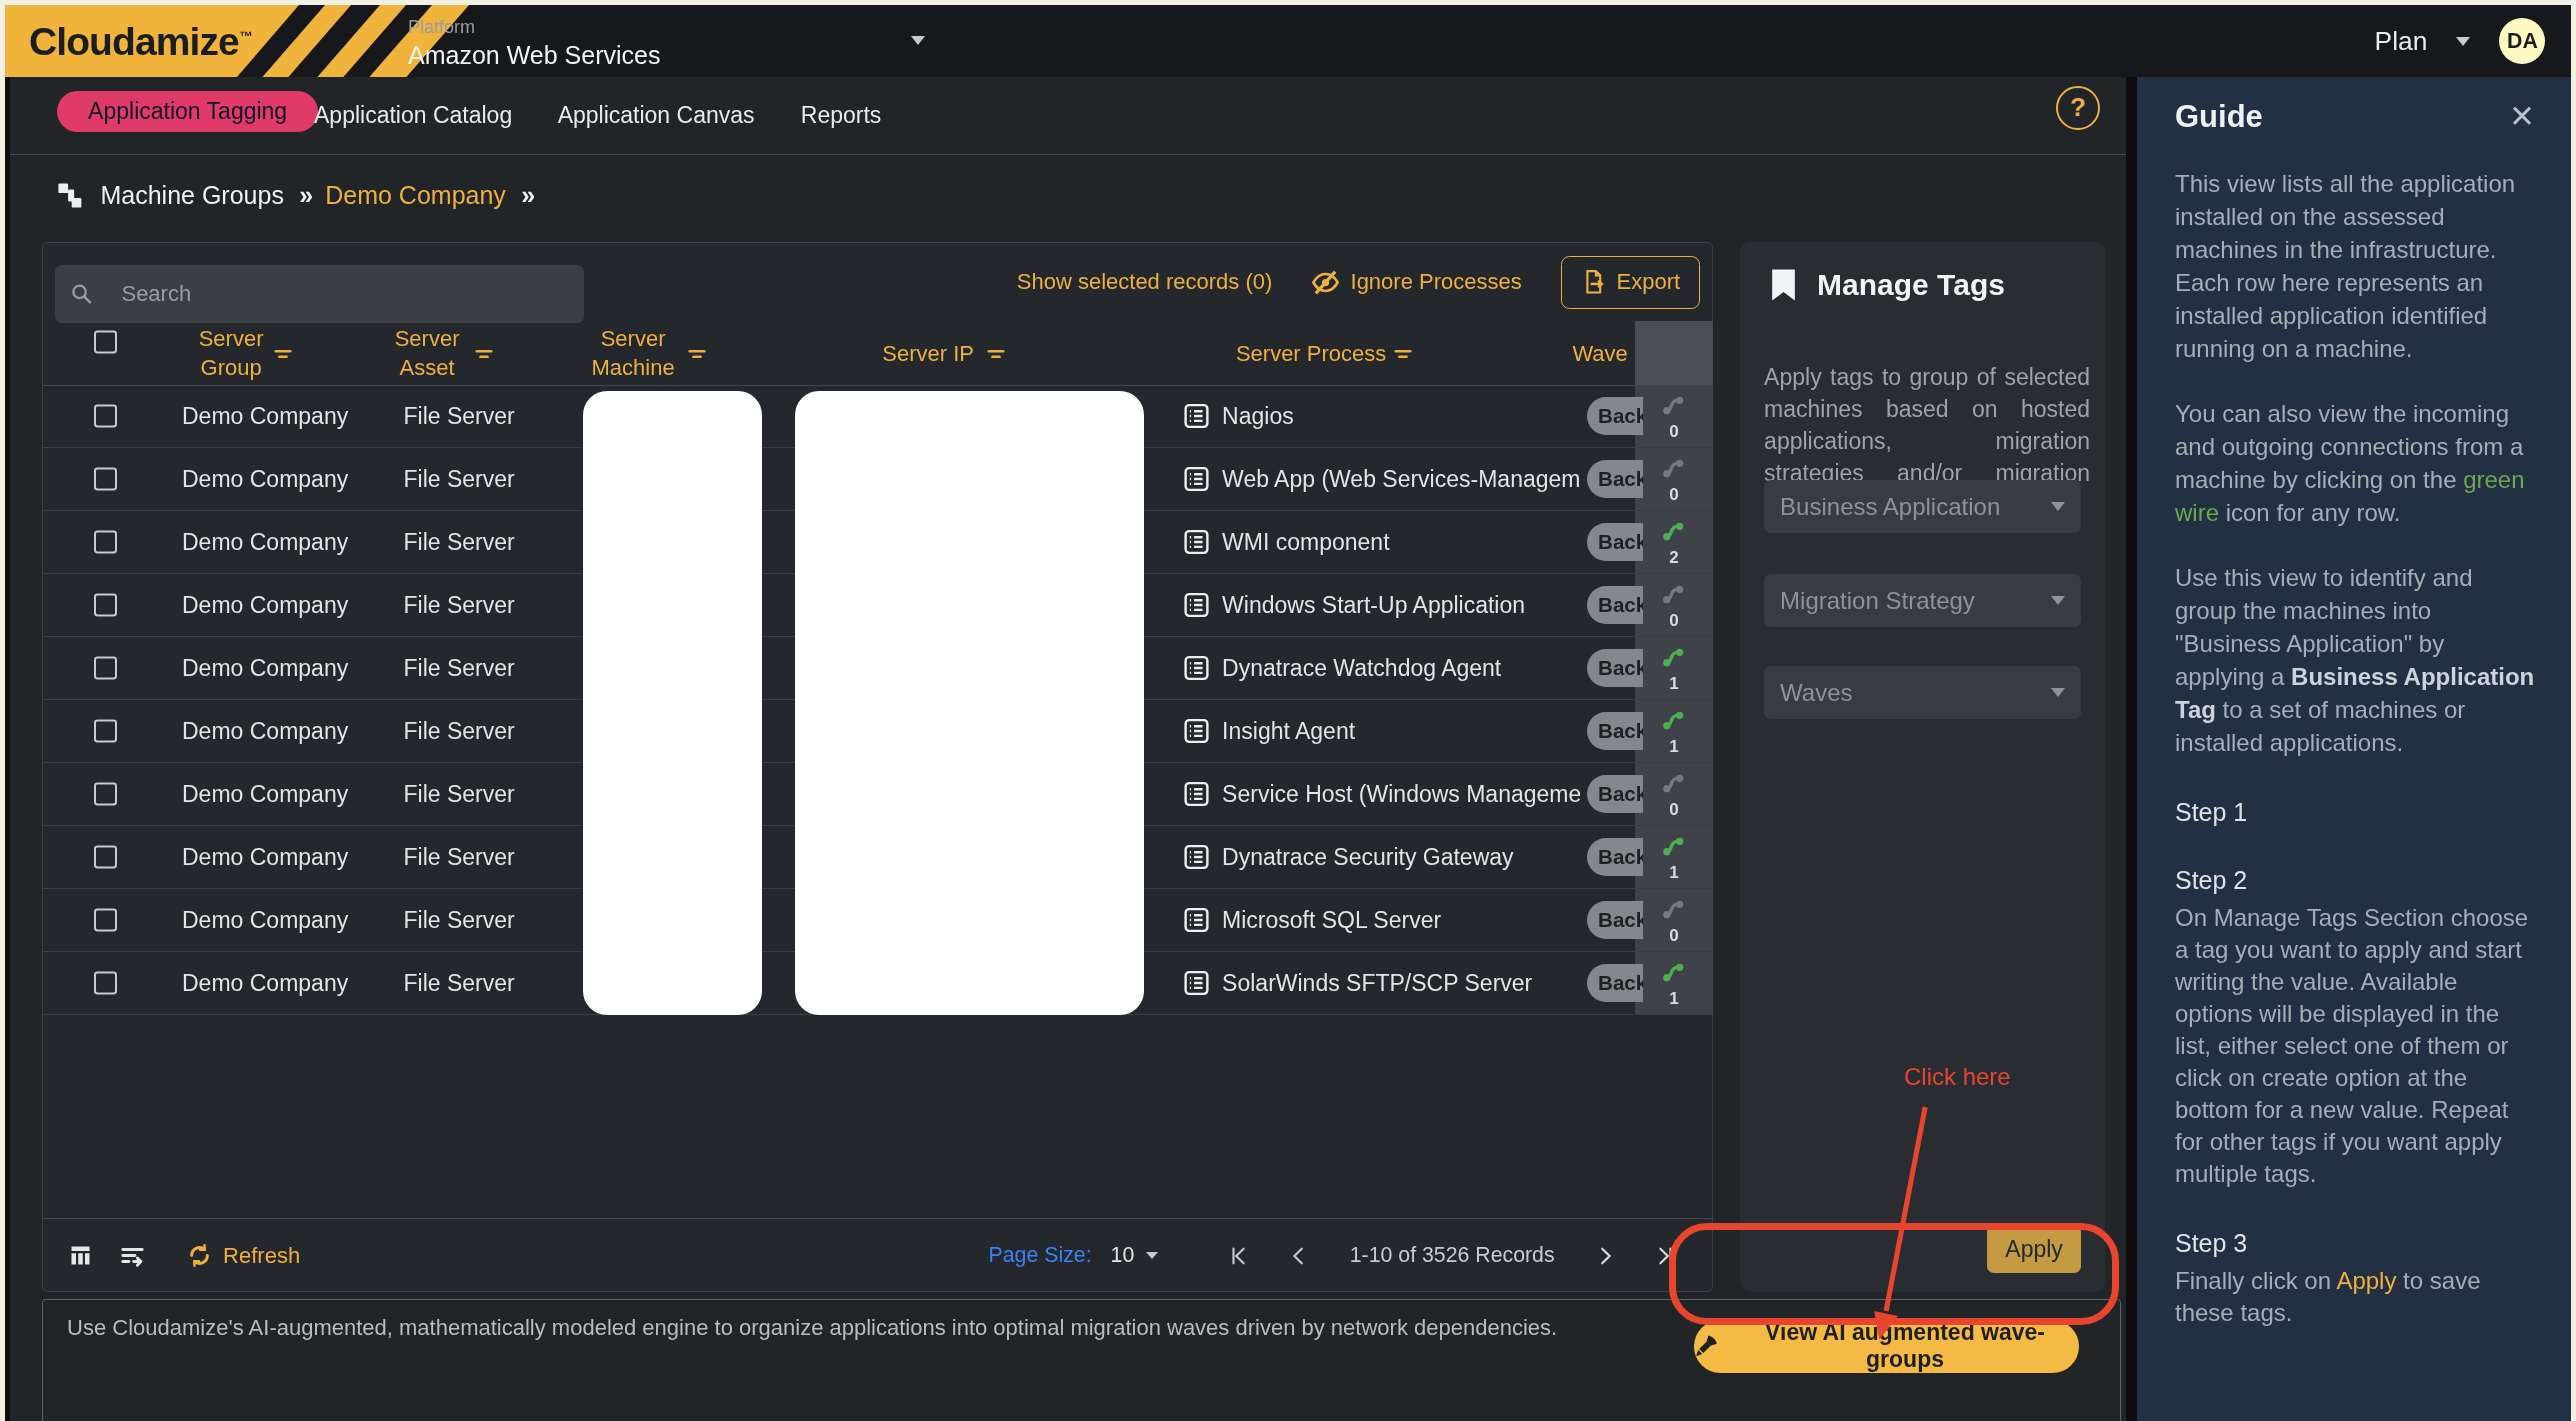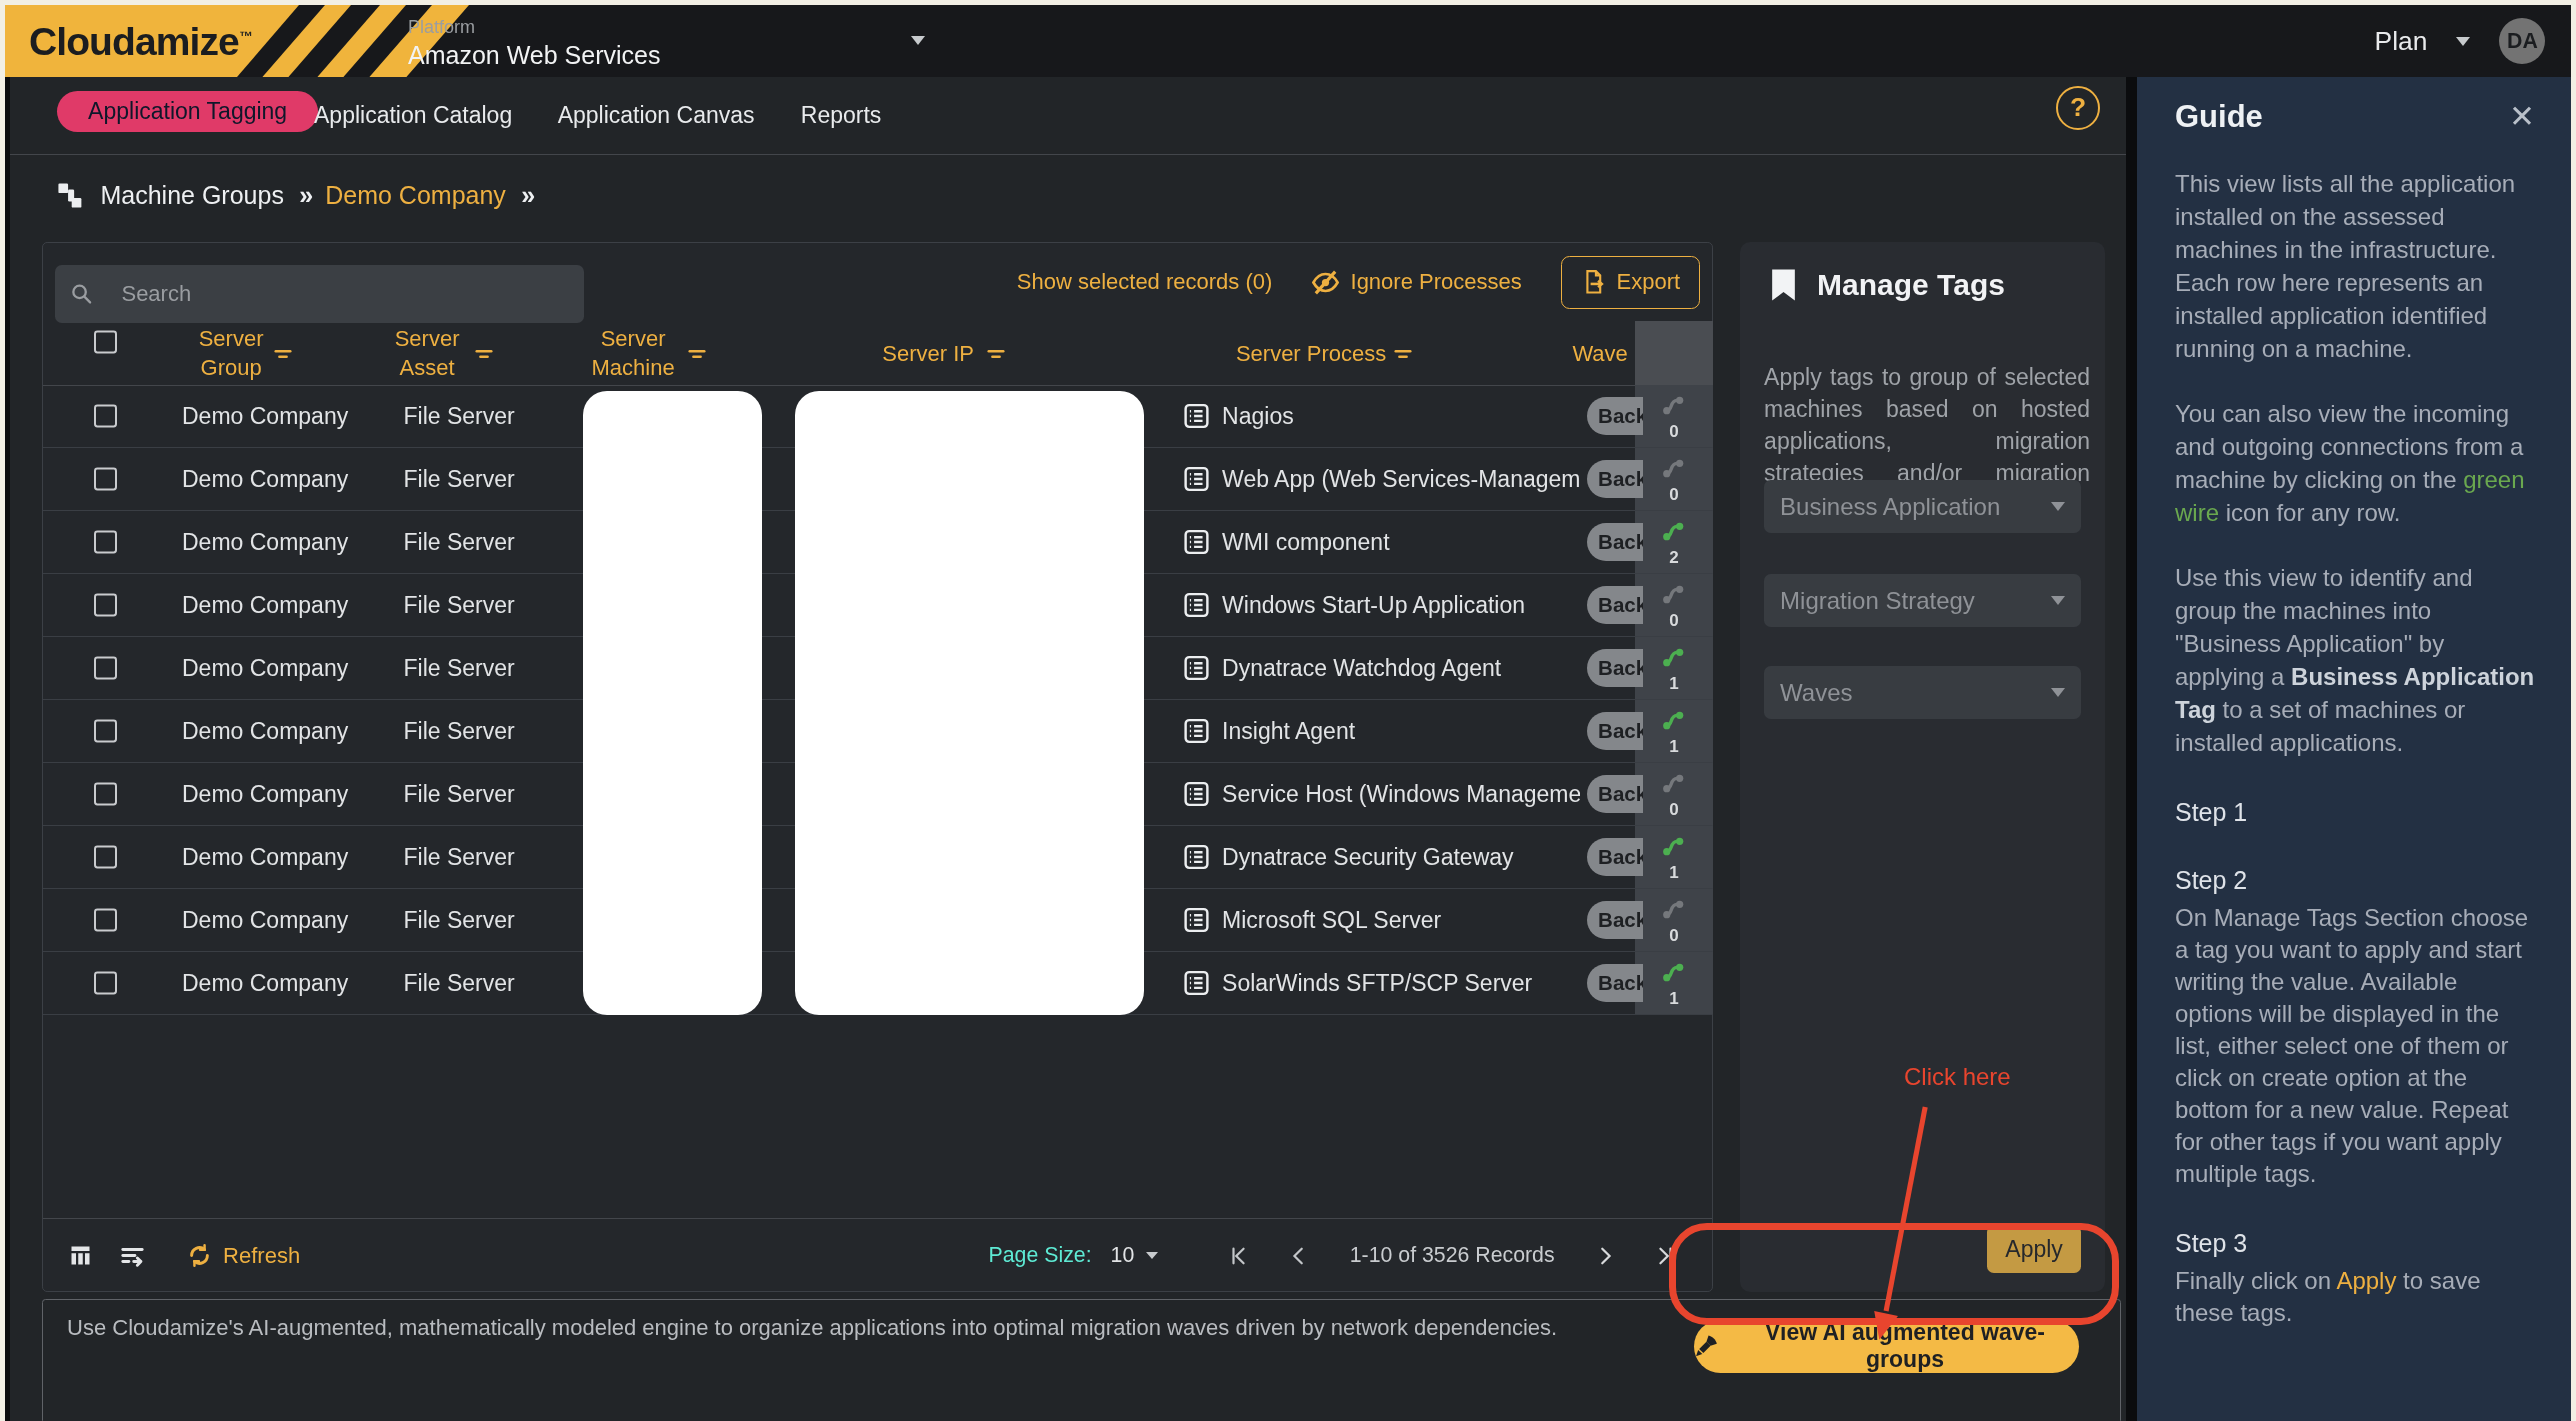--- a/index.html
+++ b/index.html
@@ -16,21 +16,21 @@
   .logo-tm { font-size:13.6px; vertical-align:super; }
   .stripe { position:absolute; top:0; height:72px; background:#f0b43c; transform:skewX(-41deg); transform-origin:0 0; }
   .s1 { left:320px; width:26.4px; } .s2 { left:375px; width:26.4px; } .s3 { left:427px; width:37px; }
   .platform { position:absolute; left:403px; top:12px; }
   .platform-label { font-size:18px; color:#9a9da1; }
   .platform-value { font-size:25px; color:#f2f3f4; margin-top:3.4px; }
   .caret { display:inline-block; width:0; height:0; border-left:7.7px solid transparent; border-right:7.7px solid transparent; border-top:9.4px solid #c7cacd; }
   .platform-caret { position:absolute; left:906px; top:31px; }
   .topbar-right { position:absolute; right:25.6px; top:0; height:72px; display:flex; align-items:center; gap:29px; }
   .plan-label { font-size:26.4px; color:#e9eaec; }
-  .avatar { width:46px; height:46px; border-radius:50%; background:#737373; color:#1b1d20; font-weight:bold;
+  .avatar { width:46px; height:46px; border-radius:50%; background:#fef9c3; color:#1b1d20; font-weight:bold;
             font-size:21.3px; display:flex; align-items:center; justify-content:center; }
 
   
   .content { position:absolute; left:5.1px; top:72px; width:2116px; height:1344px; background:#222528; }
   
 
   .tabsbar { position:absolute; left:0; top:0; width:2116px; height:78px; border-bottom:1.7px solid #43464b; }
   .tab-active { position:absolute; left:47px; top:13.6px; height:41px; padding:0 31px; background:#e03a68; border-radius:25px;
                 color:#0f172a; font-size:23px; display:flex; align-items:center; }
   .tab { position:absolute; top:13.6px; height:49px; display:flex; align-items:center; transform:translateX(-50%);
@@ -79,21 +79,21 @@
           align-items:center; justify-content:center; z-index:2; color:#75787c; }
   .wave .wcount { font-size:17px; font-weight:bold; color:#d8dadc; margin-top:0.9px; }
   .wave.active { color:#4caf50; }
   .redact { position:absolute; top:148px; height:624px; background:#ffffff; border-radius:24px; z-index:5; }
   .redact.r1 { left:540px; width:179px; } .redact.r2 { left:752px; width:349px; }
 
   .tfoot { position:absolute; left:0; top:975px; width:100%; height:74px; border-top:0.9px solid #43464b;
            display:flex; align-items:center; padding:0 17px; }
   .ficon { color:#e4e6e8; margin-left:24px; display:flex; }
   .refresh { display:flex; align-items:center; gap:10.2px; margin-left:39px; color:#eeb041; font-size:22px; }
-  .pg-label { color:#5eead4; font-size:21.3px; }
+  .pg-label { color:#3b82f6; font-size:21.3px; }
   .pg-val { color:#e2e4e6; font-size:21.3px; margin-left:19px; }
   .pg-caret { margin-left:12px; border-left:6.8px solid transparent; border-right:6.8px solid transparent; border-top:7.7px solid #c7cacd; width:0; height:0; display:inline-block; }
   .pager { display:flex; align-items:center; gap:0; margin-left:51px; }
   .pbtn { width:60px; display:flex; justify-content:center; color:#c3c6c9; }
   .precords { color:#c9cccf; font-size:21.3px; margin:0 20.5px; }
 
   
   .mpanel { position:absolute; left:1730px; top:165px; width:365px; height:1050px; background:#292c31; border-radius:10.2px; }
   .mtitle-row { position:absolute; left:29px; top:25.6px; display:flex; align-items:flex-start; gap:19px; }
   .mtitle { font-size:30px; font-weight:bold; color:#f2f3f5; }

